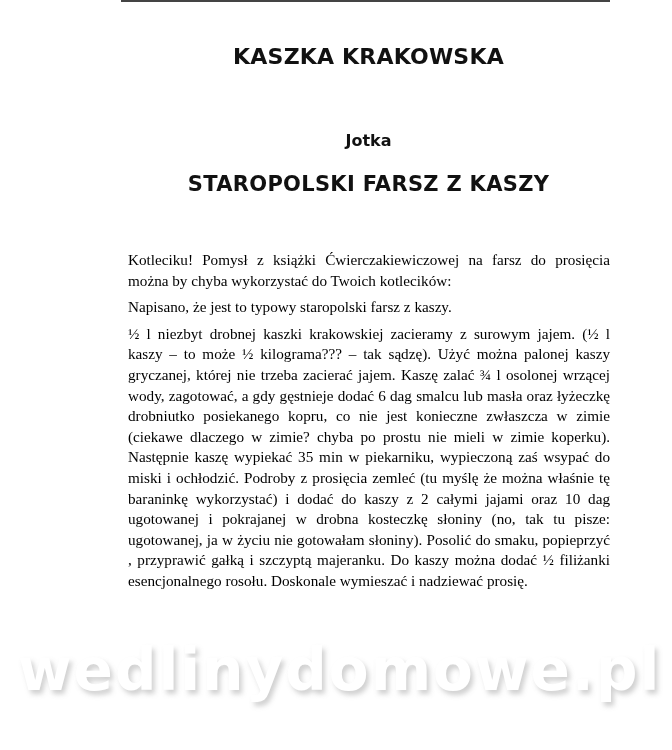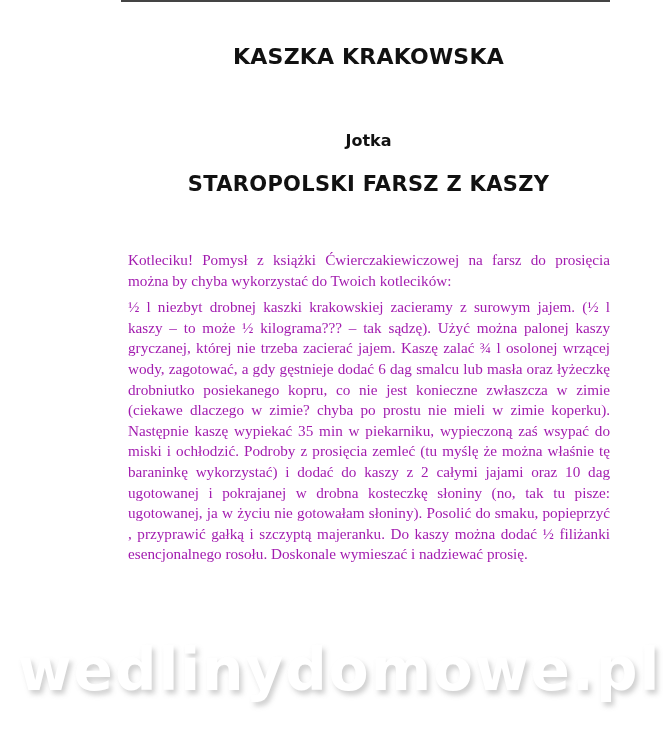--- a/index.html
+++ b/index.html
@@ -47,21 +47,21 @@
       letter-spacing: 0.3px;
     }
     .content {
       position: absolute;
       left: 128px;
       top: 250px;
       width: 482px;
       font-family: "Liberation Serif", serif;
       font-size: 15.2px;
       line-height: 20.6px;
-      color: #a21caf;
+      color: #000000;
     }
     .content p {
       margin: 0 0 6px 0;
       text-align: justify;
     }
     .watermark {
       position: absolute;
       left: 18px;
       top: 636px;
       width: 640px;
@@ -78,16 +78,17 @@
 <body>
 
 <div class="top-rule"></div>
 
 <div class="title title-main">KASZKA KRAKOWSKA</div>
 <div class="title title-author">Jotka</div>
 <div class="title title-sub">STAROPOLSKI FARSZ Z KASZY</div>
 
 <div class="content">
   <p>Kotleciku! Pomysł z książki Ćwierczakiewiczowej na farsz do prosięcia można by chyba wykorzystać do Twoich kotlecików:</p>
+  <p>Napisano, że jest to typowy staropolski farsz z kaszy.</p>
   <p>½ l niezbyt drobnej kaszki krakowskiej zacieramy z surowym jajem. (½ l kaszy – to może ½ kilograma??? – tak sądzę). Użyć można palonej kaszy gryczanej, której nie trzeba zacierać jajem. Kaszę zalać ¾ l osolonej wrzącej wody, zagotować, a gdy gęstnieje dodać 6 dag smalcu lub masła oraz łyżeczkę drobniutko posiekanego kopru, co nie jest konieczne zwłaszcza w zimie (ciekawe dlaczego w zimie? chyba po prostu nie mieli w zimie koperku). Następnie kaszę wypiekać 35 min w piekarniku, wypieczoną zaś wsypać do miski i ochłodzić. Podroby z prosięcia zemleć (tu myślę że można właśnie tę baraninkę wykorzystać) i dodać do kaszy z 2 całymi jajami oraz 10 dag ugotowanej i pokrajanej w drobna kosteczkę słoniny (no, tak tu pisze: ugotowanej, ja w życiu nie gotowałam słoniny). Posolić do smaku, popieprzyć , przyprawić gałką i szczyptą majeranku. Do kaszy można dodać ½ filiżanki esencjonalnego rosołu. Doskonale wymieszać i nadziewać prosię.</p>
 </div>
 
 <div class="watermark">wedlinydomowe.pl</div>
 
 </body></html>

